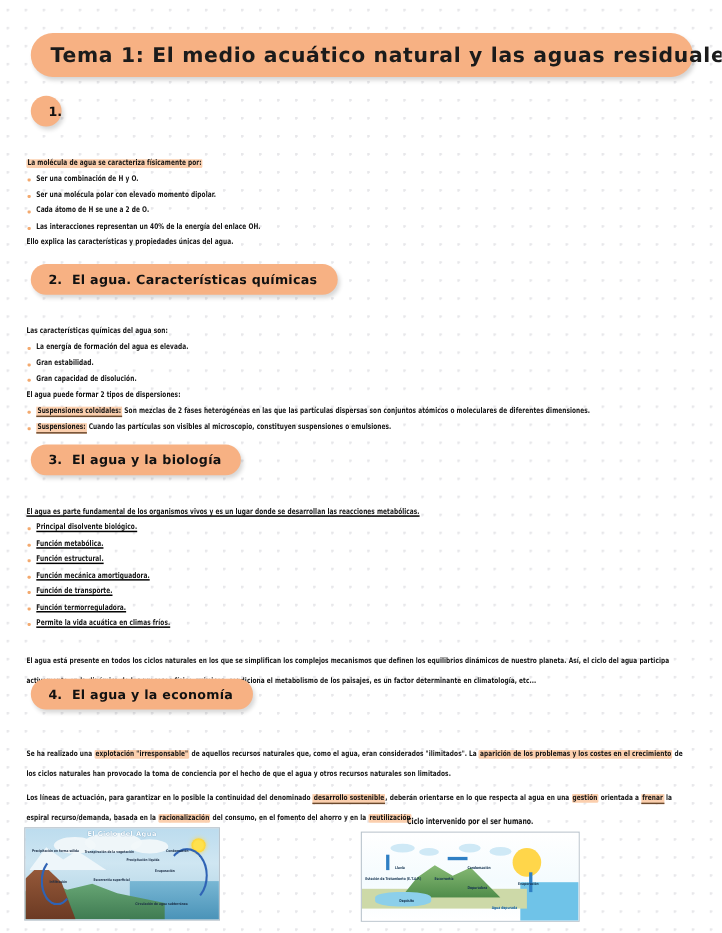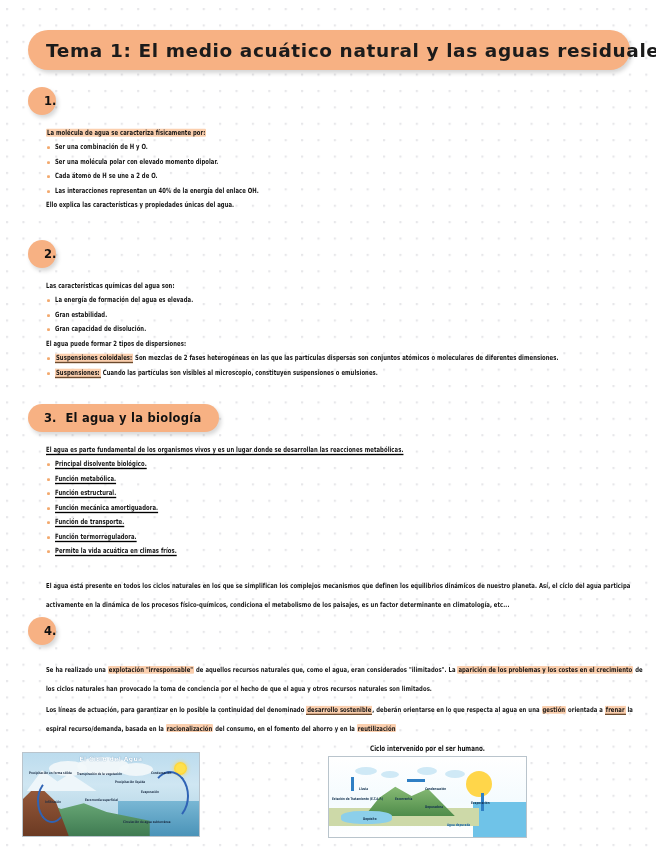--- a/index.html
+++ b/index.html
@@ -37,21 +37,21 @@
   }
   .sec-num{
     font-size:11.5px;font-weight:700;color:#111;padding-left:16px;
   }
   .sec-label{
     font-size:11.5px;font-weight:700;color:#111;padding-left:9px;padding-right:18px;
     white-space:nowrap;letter-spacing:.25px;
   }
 
   
-  .blk{position:absolute;left:46px;}
+  .blk{position:absolute;left:24px;margin-top:16px;}
   .line{
     font-size:5.3px;font-weight:700;color:#141414;
     line-height:1;letter-spacing:.05px;white-space:nowrap;
     transform:scaleY(1.35);transform-origin:left center;
     margin-bottom:9.2px;
   }
   .bullet{position:relative;padding-left:9px;}
   .bullet::before{
     content:"";position:absolute;left:1px;top:50%;
     width:2.6px;height:2.6px;border-radius:50%;
@@ -132,20 +132,21 @@
     </div>
     <div class="line bullet">Ser una combinación de H y O.</div>
     <div class="line bullet">Ser una molécula polar con elevado momento dipolar.</div>
     <div class="line bullet">Cada átomo de H se une a 2 de O.</div>
     <div class="line bullet">Las interacciones representan un 40% de la energía del enlace OH.</div>
     <div class="line">Ello explica las características y propiedades únicas del agua.</div>
   </div>
 
   <div class="sec-pill" style="left:28px;top:240px;">
     <span class="sec-num">2.</span>
+    <span class="sec-label">El agua. Características químicas</span>
   </div>
 
   <div class="blk" style="top:284px;">
     <div class="line">Las características químicas del agua son:</div>
     <div class="line bullet">La energía de formación del agua es elevada.</div>
     <div class="line bullet">Gran estabilidad.</div>
     <div class="line bullet">Gran capacidad de disolución.</div>
     <div class="line">El agua puede formar 2 tipos de dispersiones:</div>
     <div class="line bullet">
       <span class="hl-u">Suspensiones coloidales:</span><span> Son mezclas de 2 fases heterogéneas en las que las partículas dispersas son conjuntos atómicos o moleculares de diferentes dimensiones.</span>
@@ -170,20 +171,21 @@
     <div class="line bullet">Función termorreguladora.</div>
     <div class="line bullet">Permite la vida acuática en climas fríos.</div>
   </div>
 
   <div class="blk" style="top:578px;width:600px;">
     <div class="para">El agua está presente en todos los ciclos naturales en los que se simplifican los complejos mecanismos que definen los equilibrios dinámicos de nuestro planeta. Así, el ciclo del agua participa activamente en la dinámica de los procesos físico-químicos, condiciona el metabolismo de los paisajes, es un factor determinante en climatología, etc...</div>
   </div>
 
   <div class="sec-pill" style="left:28px;top:617px;">
     <span class="sec-num">4.</span>
+    <span class="sec-label">El agua y la economía</span>
   </div>
 
   <div class="blk" style="top:662px;width:604px;">
     <div class="para" id="p4a"><span>Se ha realizado una </span><span class="hl">explotación "irresponsable"</span><span> de aquellos recursos naturales que, como el agua, eran considerados "ilimitados". La </span><span class="hl">aparición de los problemas y los costes en el crecimiento</span><span> de los ciclos naturales han provocado la toma de conciencia por el hecho de que el agua y otros recursos naturales son limitados.</span></div>
   </div>
 
   <div class="blk" style="top:702px;width:604px;">
     <div class="para" id="p4b"><span>Los líneas de actuación, para garantizar en lo posible la continuidad del denominado </span><span class="hl-u">desarrollo sostenible</span><span>, deberán orientarse en lo que respecta al agua en una </span><span class="hl">gestión</span><span> orientada a </span><span class="hl-u">frenar</span><span> la espiral recurso/demanda, basada en la </span><span class="hl">racionalización</span><span> del consumo, en el fomento del ahorro y en la </span><span class="hl">reutilización</span></div>
   </div>
 

